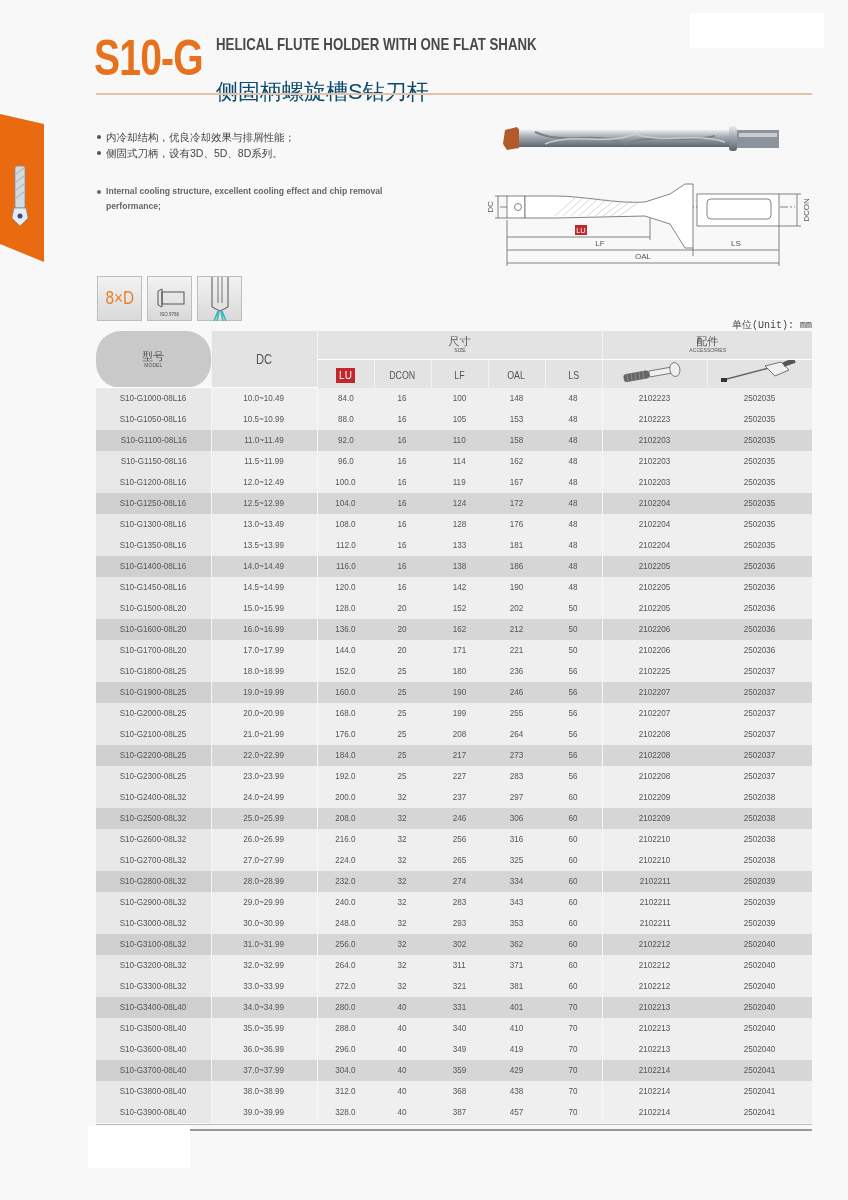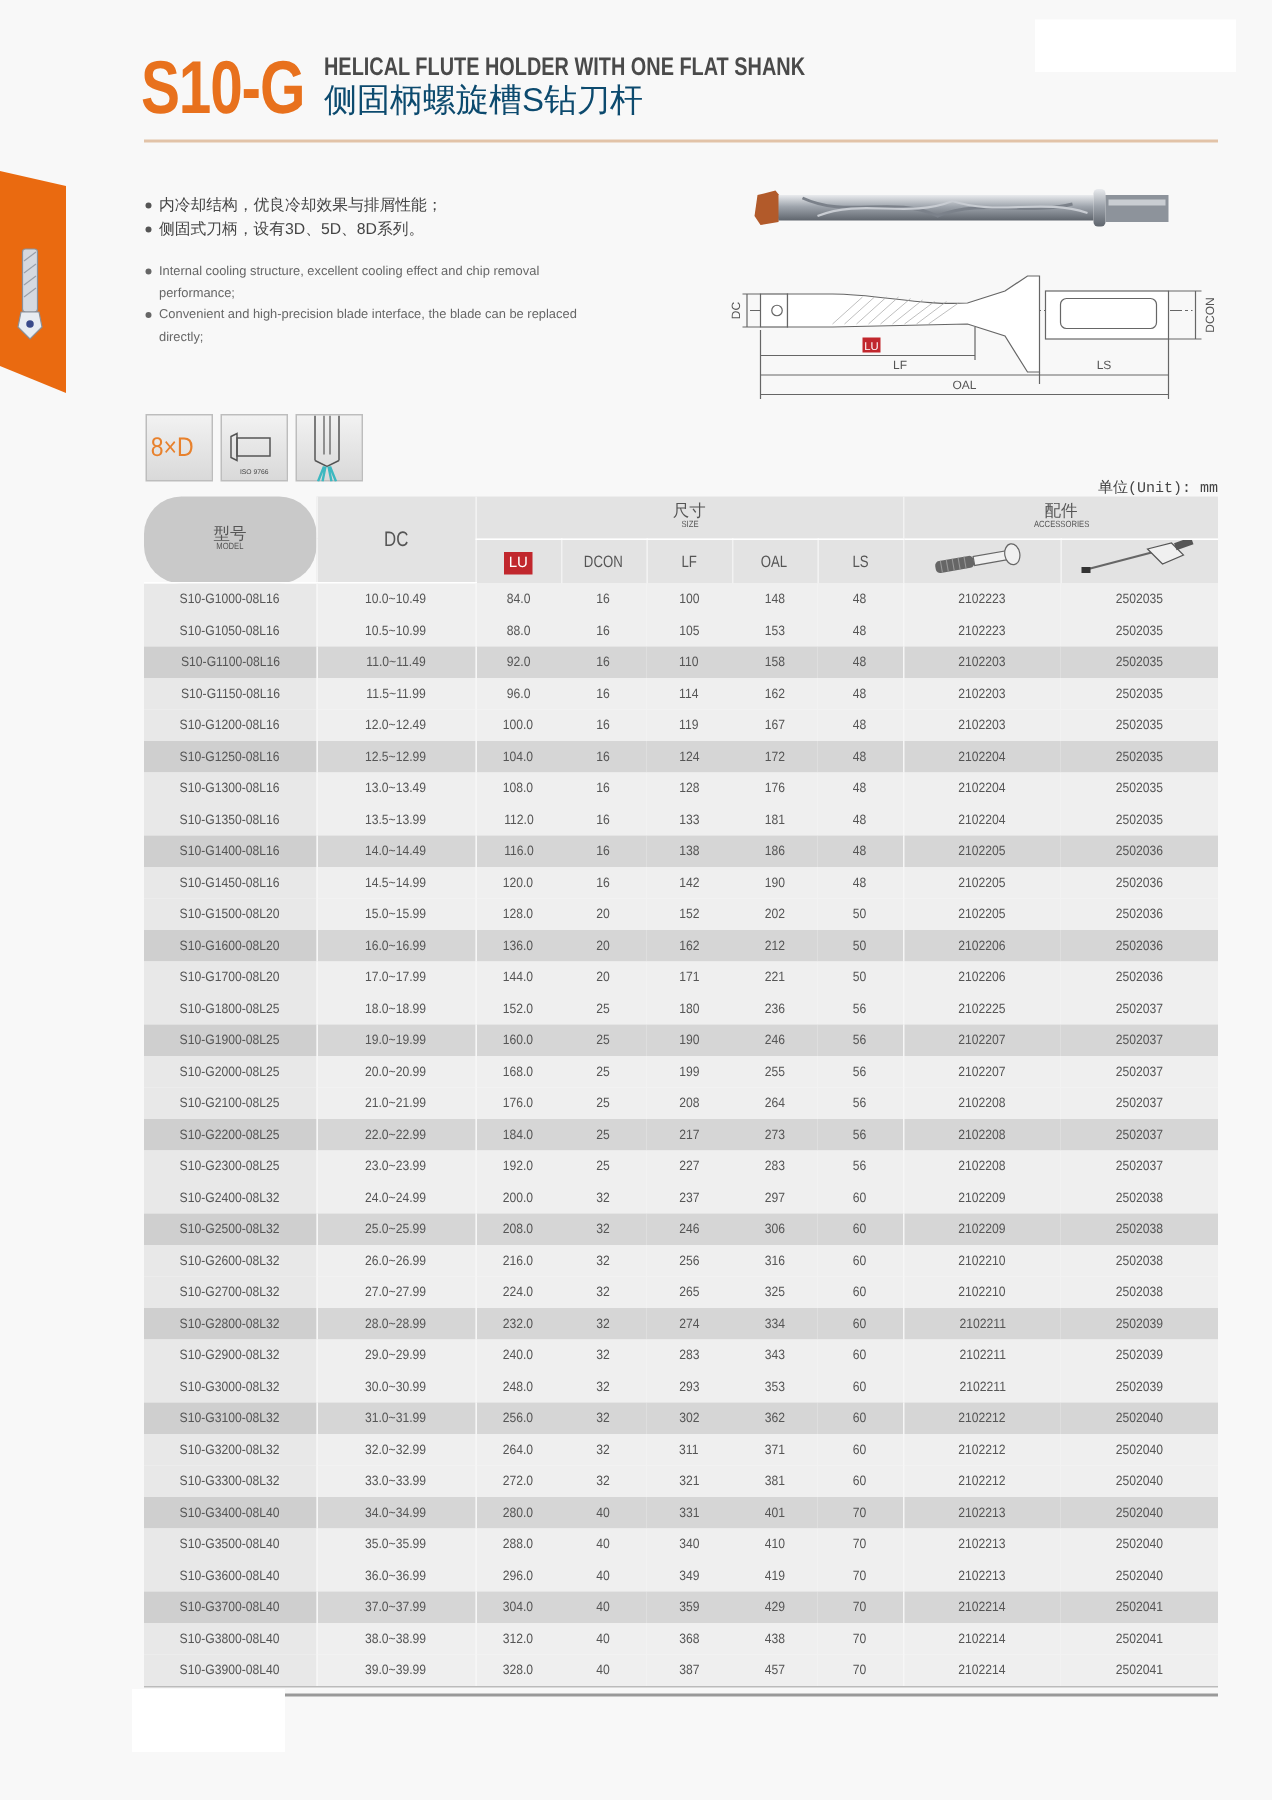--- a/index.html
+++ b/index.html
@@ -5,43 +5,43 @@
   * { box-sizing: border-box; margin: 0; padding: 0; }
   html, body { width: 848px; height: 1200px; background: #f8f8f8; overflow: hidden; }
   body { position: relative; font-family: "Liberation Sans", sans-serif; color: #555; }
 
   .top-white-box { position: absolute; left: 690px; top: 13px; width: 134px; height: 35px; background: #fff; }
   .bottom-white-box { position: absolute; left: 88px; top: 1126px; width: 102px; height: 42px; background: #fff; }
 
   .title-block { position: absolute; left: 94px; top: 32px; height: 52px; display: flex; align-items: flex-start; }
   .title-code { font-family: "Liberation Sans", sans-serif; font-weight: bold; font-size: 50px; line-height: 52px;
     color: #e8711d; letter-spacing: -1px; transform: scaleX(0.78); transform-origin: left center; width: 130px; white-space: nowrap; }
-  .title-text { margin-left: -8px; display: flex; flex-direction: column; padding-top: 4px; }
+  .title-text { margin-left: -8px; display: flex; flex-direction: column; padding-top: 4px; gap: 25px; }
   .title-en { font-family: "Liberation Sans", sans-serif; font-weight: bold; font-size: 17px; line-height: 18px; color: #4a4a4a;
     transform: scaleX(0.78); transform-origin: left center; white-space: nowrap; width: 300px; }
   .title-cn { font-size: 22px; line-height: 26px; color: #0c4a6e; white-space: nowrap; }
 
   .title-rule { position: absolute; left: 96px; top: 93px; width: 716px; height: 2px; background: #e2c3a8; }
 
   .side-tab { position: absolute; left: 0; top: 104px; width: 44px; height: 158px; }
   .side-tab svg { width: 44px; height: 158px; display: block; }
 
   .bullets-cn { position: absolute; left: 96px; top: 129px; width: 320px; }
   .bullets-cn li { list-style: none; font-size: 10.5px; line-height: 16px; color: #444; padding-left: 10px; position: relative; }
   .bullets-cn li::before { content: ""; position: absolute; left: 1px; top: 6px; width: 4px; height: 4px; border-radius: 50%; background: #555; }
 
-  .bullets-en { position: absolute; left: 96px; top: 173px; width: 300px; }
+  .bullets-en { position: absolute; left: 96px; top: 184px; width: 300px; font-weight: bold; }
   .bullets-en li { list-style: none; font-size: 8.6px; line-height: 14.5px; color: #666; padding-left: 10px; position: relative; }
   .bullets-en li::before { content: ""; position: absolute; left: 1px; top: 6px; width: 4px; height: 4px; border-radius: 50%; background: #666; }
 
   .diagram { position: absolute; left: 445px; top: 108px; width: 375px; height: 160px; }
   .diagram svg { width: 375px; height: 160px; display: block; }
 
   .features { position: absolute; left: 97px; top: 276px; display: flex; gap: 5px; }
-  .feat { width: 45px; height: 45px; border: 1px solid #bdbdbd; background: linear-gradient(#f2f2f2, #d9d9d9); position: relative; display: flex; align-items: center; }
+  .feat { width: 45px; height: 45px; border: 1px solid #bdbdbd; background: linear-gradient(#f2f2f2, #d9d9d9); position: relative; display: flex; align-items: center; justify-content: center; }
   .feat-8xd { font-size: 18px; color: #e8812c; font-family: "Liberation Sans", sans-serif; transform: scaleX(0.85); }
   .feat svg { display: block; }
   .iso-label { position: absolute; bottom: 3px; left: 0; right: 0; text-align: center; font-size: 4.5px; color: #444; }
 
   .unit-label { position: absolute; right: 36px; top: 318px; font-size: 10px; color: #444; font-family: Liberation Mono, monospace; }
 
   table.spec { position: absolute; left: 96px; top: 331px; width: 716px; border-collapse: collapse; table-layout: fixed; }
   table.spec th, table.spec td { text-align: center; font-family: "Liberation Sans", sans-serif; font-weight: normal; padding: 0; }
   table.spec th { color: #555; background: #e3e3e3; }
   table.spec th.th-model { background: #c9c9c9; border-radius: 25px; }
@@ -91,21 +91,20 @@
   </svg>
 </div>
 
 <ul class="bullets-cn">
   <li>内冷却结构，优良冷却效果与排屑性能；</li>
   <li>侧固式刀柄，设有3D、5D、8D系列。</li>
 </ul>
 
 <ul class="bullets-en">
   <li>Internal cooling structure, excellent cooling effect and chip removal performance;</li>
-  <li>Convenient and high-precision blade interface, the blade can be replaced directly;</li>
 </ul>
 
 <div class="diagram">
   <svg viewBox="0 0 375 160">
     <defs>
       <linearGradient id="steel" x1="0" y1="0" x2="0" y2="1">
         <stop offset="0" stop-color="#e9ebee"></stop>
         <stop offset="0.45" stop-color="#9fa5ad"></stop>
         <stop offset="1" stop-color="#5f656d"></stop>
       </linearGradient>

